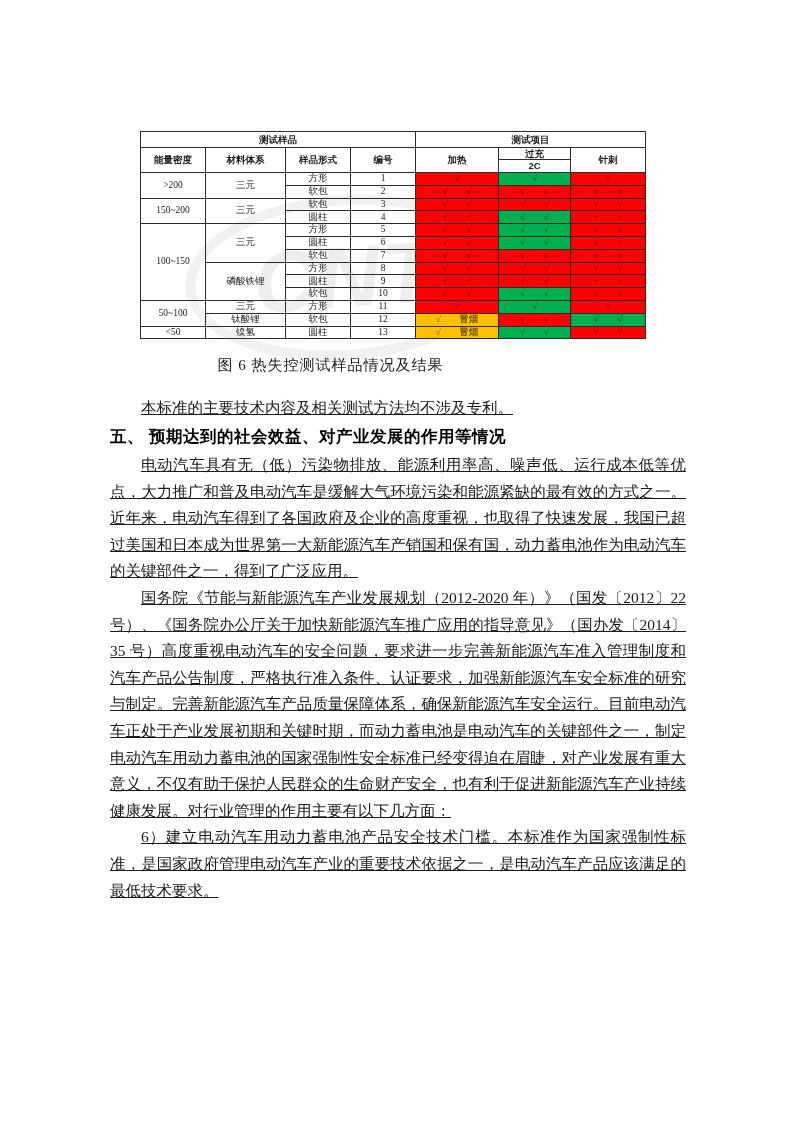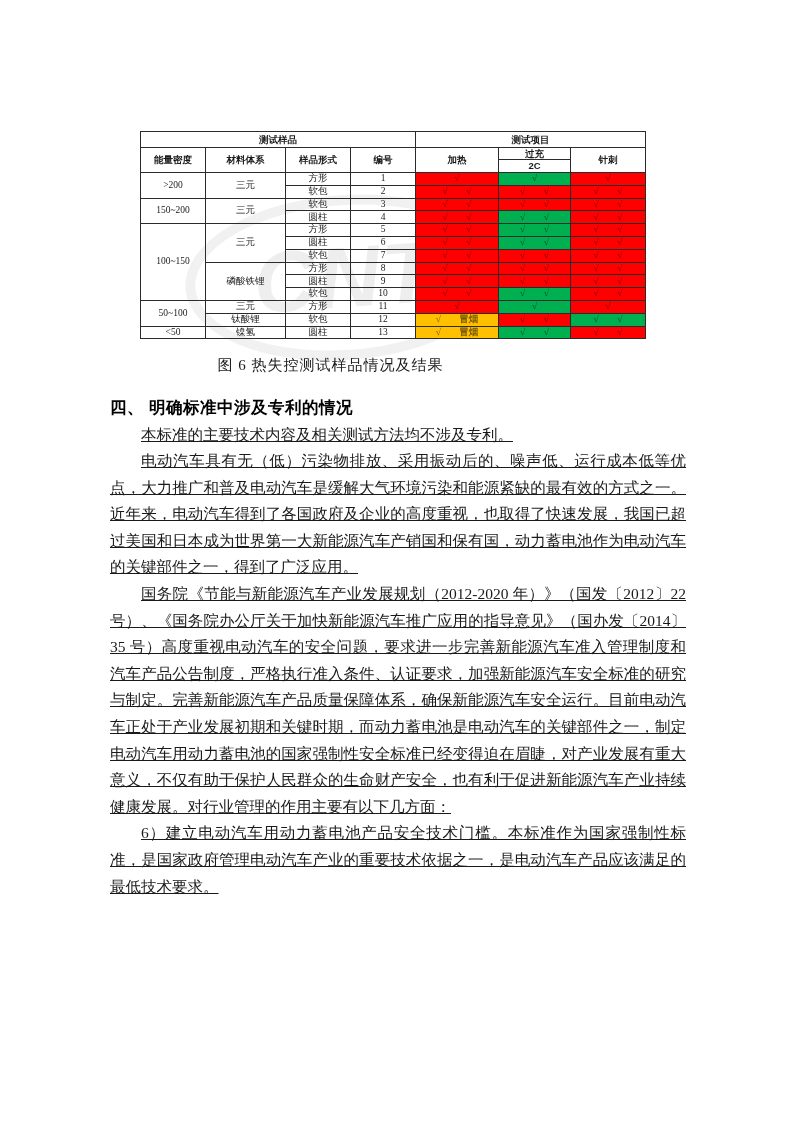--- a/index.html
+++ b/index.html
@@ -219,20 +219,20 @@
             <td class="c-result" style="background: rgb(0, 176, 80);">√ √</td>
             <td class="c-result" style="background: rgb(255, 0, 0);">√ √</td>
           </tr>
         </tbody>
     </table>
   </div>
 
   <div class="caption">图 6 热失控测试样品情况及结果</div>
 
   <div class="body-text">
-    <h3>四、 明确标准中涉及专利的情况</h3>
     <p class="first">本标准的主要技术内容及相关测试方法均不涉及专利。</p>
-    <p>电动汽车具有无（低）污染物排放、采用振动后的、噪声低、运行成本低等优点，大力推广和普及电动汽车是缓解大气环境污染和能源紧缺的最有效的方式之一。近年来，电动汽车得到了各国政府及企业的高度重视，也取得了快速发展，我国已超过美国和日本成为世界第一大新能源汽车产销国和保有国，动力蓄电池作为电动汽车的关键部件之一，得到了广泛应用。</p>
+    <h3 class="h5">五、 预期达到的社会效益、对产业发展的作用等情况</h3>
+    <p>电动汽车具有无（低）污染物排放、能源利用率高、噪声低、运行成本低等优点，大力推广和普及电动汽车是缓解大气环境污染和能源紧缺的最有效的方式之一。近年来，电动汽车得到了各国政府及企业的高度重视，也取得了快速发展，我国已超过美国和日本成为世界第一大新能源汽车产销国和保有国，动力蓄电池作为电动汽车的关键部件之一，得到了广泛应用。</p>
     <p>国务院《节能与新能源汽车产业发展规划（2012-2020 年）》（国发〔2012〕22 号）、《国务院办公厅关于加快新能源汽车推广应用的指导意见》（国办发〔2014〕35 号）高度重视电动汽车的安全问题，要求进一步完善新能源汽车准入管理制度和汽车产品公告制度，严格执行准入条件、认证要求，加强新能源汽车安全标准的研究与制定。完善新能源汽车产品质量保障体系，确保新能源汽车安全运行。目前电动汽车正处于产业发展初期和关键时期，而动力蓄电池是电动汽车的关键部件之一，制定电动汽车用动力蓄电池的国家强制性安全标准已经变得迫在眉睫，对产业发展有重大意义，不仅有助于保护人民群众的生命财产安全，也有利于促进新能源汽车产业持续健康发展。对行业管理的作用主要有以下几方面：</p>
     <p>6）建立电动汽车用动力蓄电池产品安全技术门槛。本标准作为国家强制性标准，是国家政府管理电动汽车产业的重要技术依据之一，是电动汽车产品应该满足的最低技术要求。</p>
   </div>
 
 </div>
 
 </body></html>

